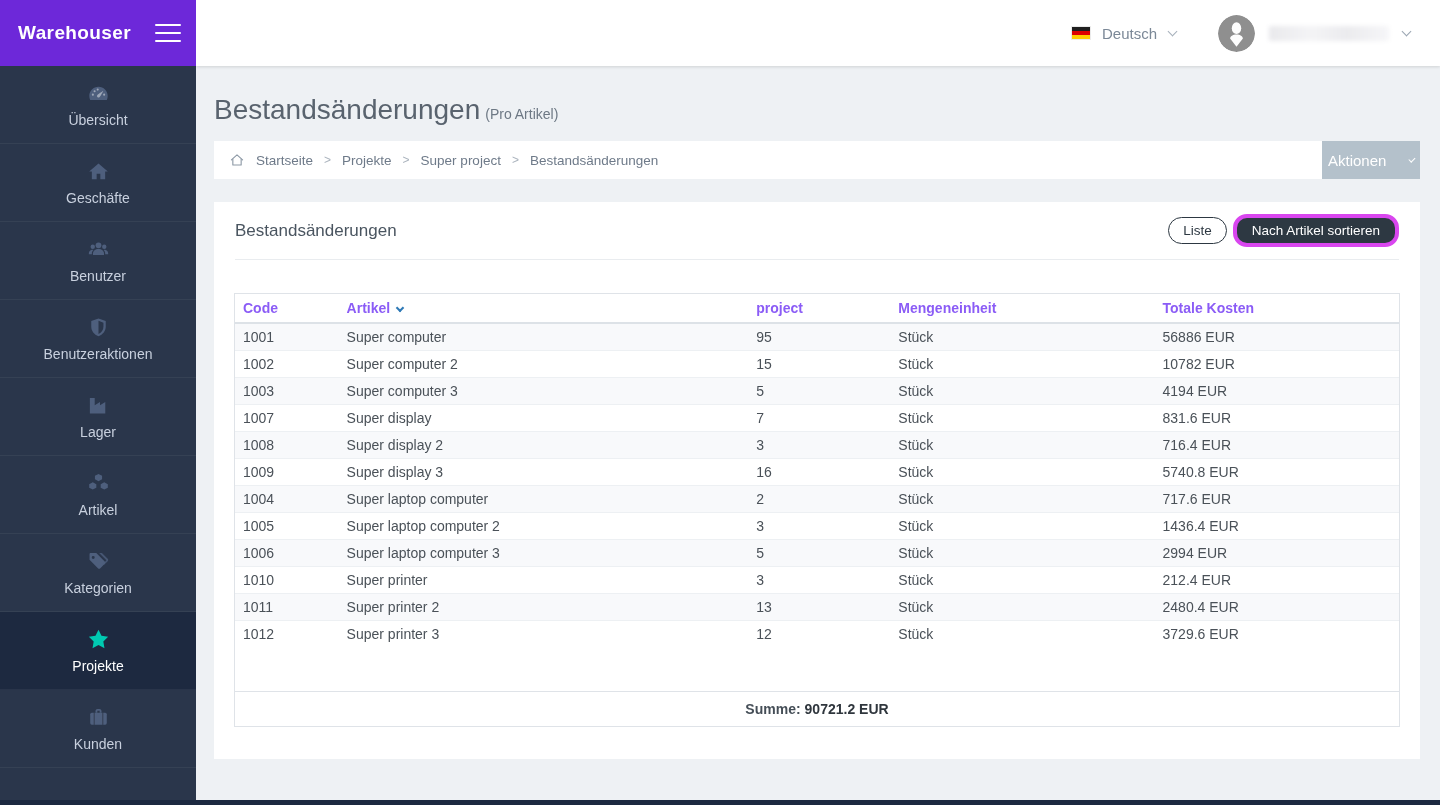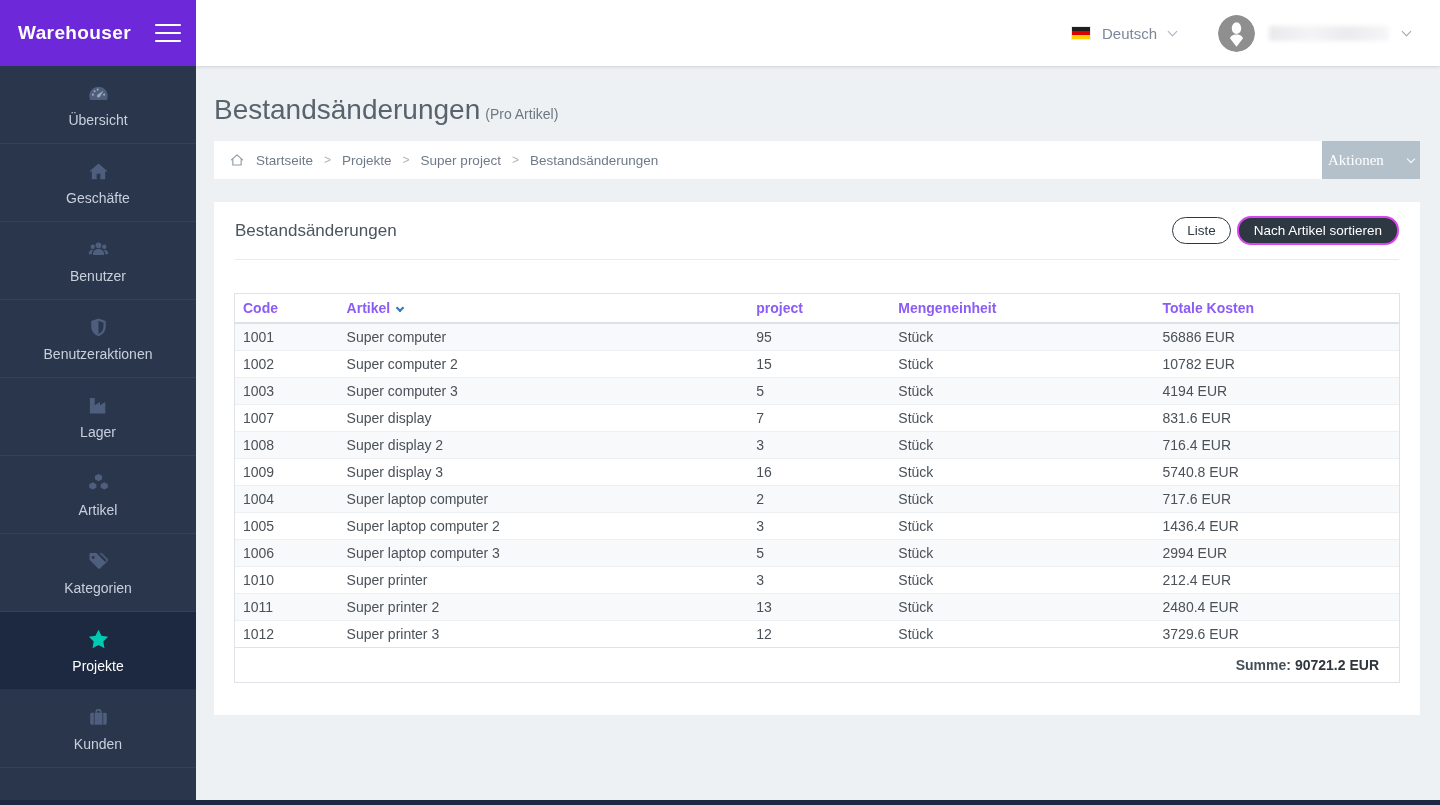--- a/index.html
+++ b/index.html
@@ -46,44 +46,44 @@
   .page-head { margin-top:24px; }
   .page-head h1 { margin:0; font-size:28px; font-weight:300; color:#59636e; }
   .page-sub { font-size:14px; color:#6d7884; font-weight:400; margin-left:5px; }
 
   .crumb-row { display:flex; margin-top:15px; height:38px; }
   .breadcrumb { flex:1; background:#fff; display:flex; align-items:center; padding:0 15px; gap:11px; font-size:13.5px; color:#6e7a89; }
   .bc-home { width:16px; height:16px; color:#8d99a6; flex:none; }
   .bc-home svg { width:100%; height:100%; display:block; }
   .crumb-sep { color:#aab3bd; font-size:12px; }
   .crumb-item { white-space:nowrap; }
-  .actions-btn { width:98px; background:#b4c1cb; border:none; color:#fff; font-size:15px; font-family:Liberation Serif, serif;
+  .actions-btn { width:98px; background:#b4c1cb; border:none; color:#fff; font-size:15px; font-family:Liberation Sans, sans-serif;
                  display:flex; align-items:center; justify-content:flex-start; gap:24px; cursor:pointer; }
   .actions-btn .chev { width:6px; height:6px; margin-top:-2px; }
 
   
   .card { background:#fff; margin-top:23px; padding-bottom:32px; }
   .card-head { height:57px; display:flex; align-items:center; justify-content:space-between; padding:0 21px; }
   .card-head h2 { font-size:17px; font-weight:400; color:#4a5560; margin:0; }
   .card-btns { display:flex; gap:6px; align-items:center; }
   .btn-outline { background:#fff; border:1px solid #2d3842; color:#2d3842; border-radius:14px;
                  padding:5px 14px; font-size:13.5px; font-family:inherit; cursor:pointer; }
-  .btn-dark { background:#2d3842; border:2px solid #d946ef; color:#fff; border-radius:14px;
+  .btn-dark { background:#2d3842; border:4px solid #d946ef; color:#fff; border-radius:14px;
               padding:5px 15px; font-size:13.5px; font-family:inherit; cursor:pointer; }
   .card-divider { border-top:1px solid #e9ecef; margin:0 21px; }
 
   .table-wrap { margin:33px 20px 0; border:1px solid #dfe3e8; }
   table { width:100%; border-collapse:collapse; table-layout:fixed; font-size:14px; }
   thead th { text-align:left; color:#8b5cf6; font-weight:bold; padding:6px 8px; height:18px; border-bottom:2px solid #dde2e7; cursor:pointer; }
   tbody td { padding:5px 8px; color:#4a5158; height:20px; border-top:1px solid #edf0f3; overflow:hidden; white-space:nowrap; }
   tbody tr:first-child td { border-top:none; }
   tbody tr:nth-child(odd) { background:#f8f9fb; }
   .sort-chev { display:inline-block; width:6px; height:6px; border-right:2px solid #2e79b6; border-bottom:2px solid #2e79b6;
                transform:rotate(45deg); margin-left:7px; margin-bottom:2px; }
-  .table-foot { border-top:1px solid #dfe3e8; text-align:right; padding:9px 20px; font-size:14px; color:#3c454e; }
+  .table-foot { border-top:1px solid #dfe3e8; text-align:center; padding:9px 20px; font-size:14px; color:#3c454e;margin-top:44px; }
   .table-foot .sum-label { font-weight:bold; color:#454e57; }
   .table-foot .sum-value { font-weight:bold; color:#2f363d; margin-left:4px; }
 
   .bottom-bar { position:absolute; left:0; bottom:0; width:100%; height:5px; background:#1c2940; z-index:3; }
 </style>
 </head>
 <body>
 
 <aside class="sidebar">
   <div class="brand">

